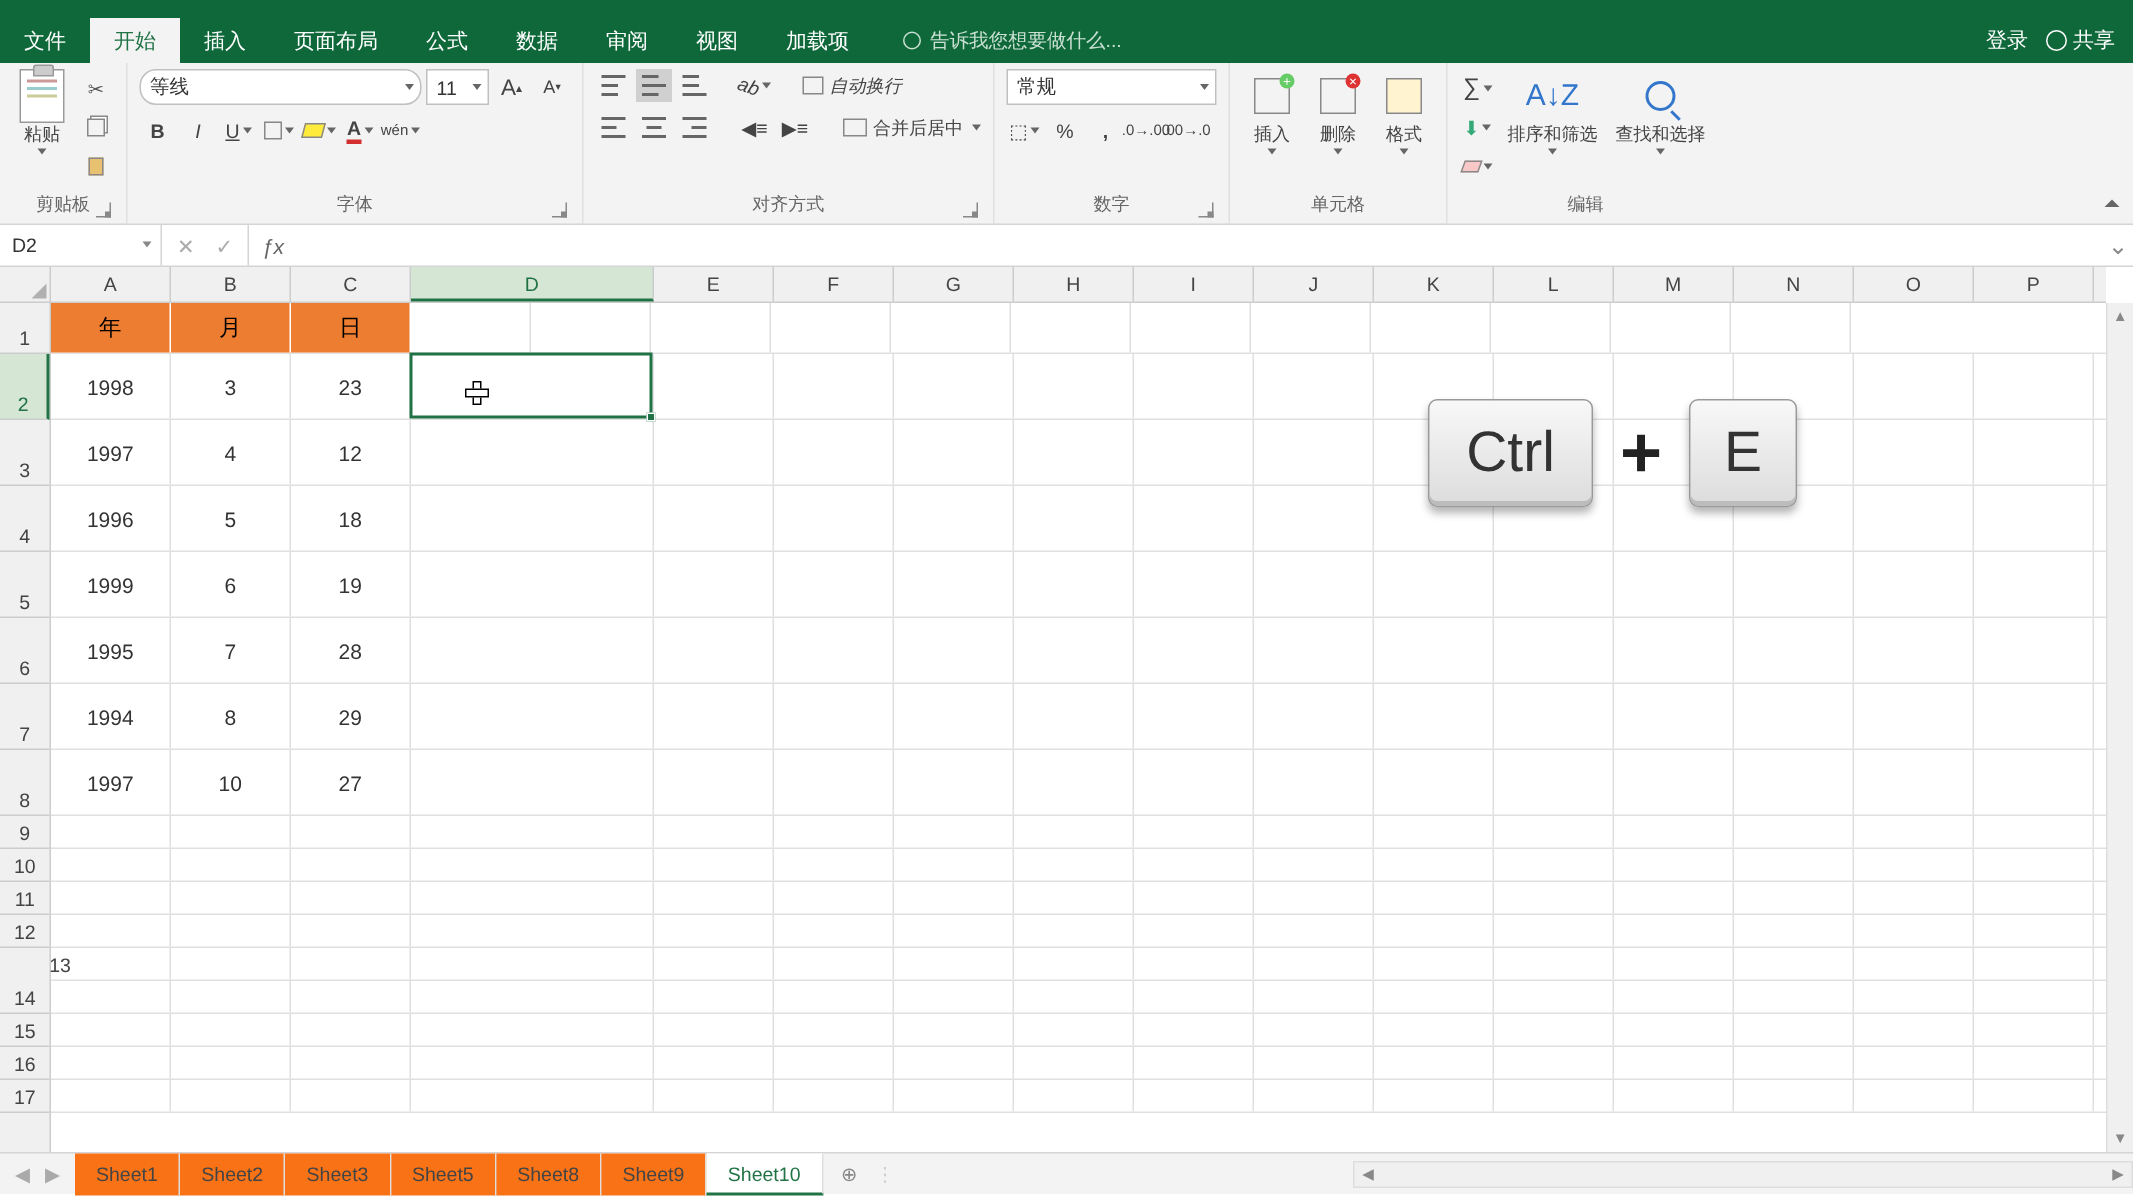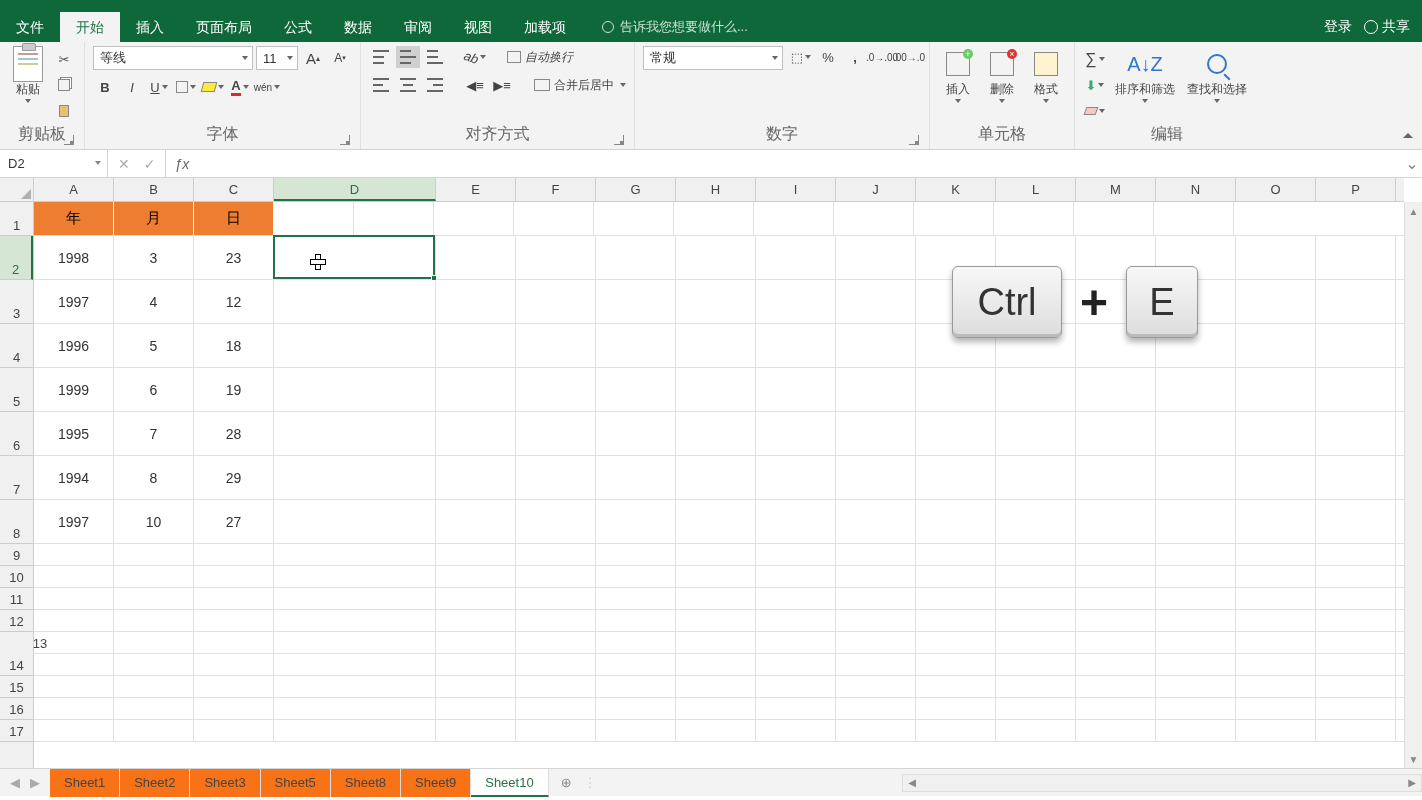--- a/index.html
+++ b/index.html
@@ -10,21 +10,21 @@
 .menubar { height: 30px; background: #0e6839; display: flex; align-items: center; color: #fff; font-size: 14px; }
 .menubar .tab { padding: 0 16px; height: 30px; line-height: 30px; cursor: pointer; }
 .menubar .tab.active { background: #f3f3f3; color: #217346; }
 .menubar .right { margin-left: auto; display: flex; align-items: center; padding-right: 12px; gap: 12px; }
 .menubar .tell { color: #c9e0d2; font-size: 13px; display: flex; align-items: center; gap: 6px; margin-left: 20px; }
 .menubar .bulb { width: 12px; height: 12px; border-radius: 50%; border: 1.5px solid #c9e0d2; position: relative; }
 
 .ribbon { height: 108px; background: #f3f3f3; border-bottom: 1px solid #d4d4d4; display: flex; position: relative; }
 .ribbon-group { border-right: 1px solid #e0e0e0; padding: 4px 8px 2px 8px; display: flex; flex-direction: column; position: relative; }
 .ribbon-group .body { flex: 1; display: flex; align-items: flex-start; gap: 4px; }
-.ribbon-group .label { text-align: center; font-size: 16px; color: #666; padding: 2px 0; position: relative; }
+.ribbon-group .label { text-align: center; font-size: 12px; color: #666; padding: 2px 0; position: relative; }
 .ribbon-group .label .dlg { position: absolute; right: 2px; bottom: 2px; width: 10px; height: 10px; border: 1px solid #888; border-top: none; border-left: none; }
 .ribbon-group .label .dlg::after { content: ""; position: absolute; right: -1px; bottom: -1px; width: 4px; height: 4px; background: #888; }
 
 .big-btn { display: flex; flex-direction: column; align-items: center; gap: 2px; padding: 2px 4px; cursor: pointer; }
 .big-btn .ico { width: 32px; height: 32px; display: flex; align-items: center; justify-content: center; }
 .big-btn .txt { font-size: 12px; color: #444; text-align: center; line-height: 14px; white-space: nowrap; }
 .big-btn .arrow-down { width: 0; height: 0; border-left: 3px solid transparent; border-right: 3px solid transparent; border-top: 4px solid #666; margin-top: 1px; }
 
 .small-row { display: flex; gap: 3px; align-items: center; }
 .sm { width: 24px; height: 22px; display: flex; align-items: center; justify-content: center; cursor: pointer; font-size: 13px; color: #444; }
@@ -148,21 +148,21 @@
             <span style="width:10px;height:12px;background:#e8c070;border:1px solid #888;"></span>
           </div>
       </div>
     </div>
     <div class="label"><span>剪贴板</span><span class="dlg"></span></div>
   </div>
 
   <div class="ribbon-group" style="min-width:180px;">
     <div class="body" style="flex-direction:column;gap:6px;">
       <div class="small-row">
-        <div class="font-select" style="width:160px;">
+        <div class="font-select" style="width:188px;border-radius:11px;">
             <span>等线</span>
             <span class="arr"></span>
           </div>
         <div class="font-select" style="width:42px;">
             <span>11</span>
             <span class="arr"></span>
           </div>
         <div class="sm" style="font-size:15px;">A<sup style="font-size:8px;">▴</sup></div>
         <div class="sm" style="font-size:12px;">A<sup style="font-size:7px;">▾</sup></div>
       </div>
@@ -254,21 +254,21 @@
         <div class="sm dd" style="width:auto;gap:4px;">
             <span style="width:16px;height:12px;border:1px solid #888;"></span>
             <span style="font-size:12px;">合并后居中</span>
           </div>
       </div>
     </div>
     <div class="label"><span>对齐方式</span><span class="dlg"></span></div>
   </div>
 
   <div class="ribbon-group">
-    <div class="body" style="flex-direction:row;gap:6px;">
+    <div class="body" style="flex-direction:column;gap:6px;">
       <div class="font-select" style="width:140px;">
           <span>常规</span>
           <span class="arr"></span>
         </div>
       <div class="small-row">
         <div class="sm dd">
             <span>⬚</span>
           </div>
         <div class="sm">%</div>
         <div class="sm" style="font-weight:bold;">,</div>

